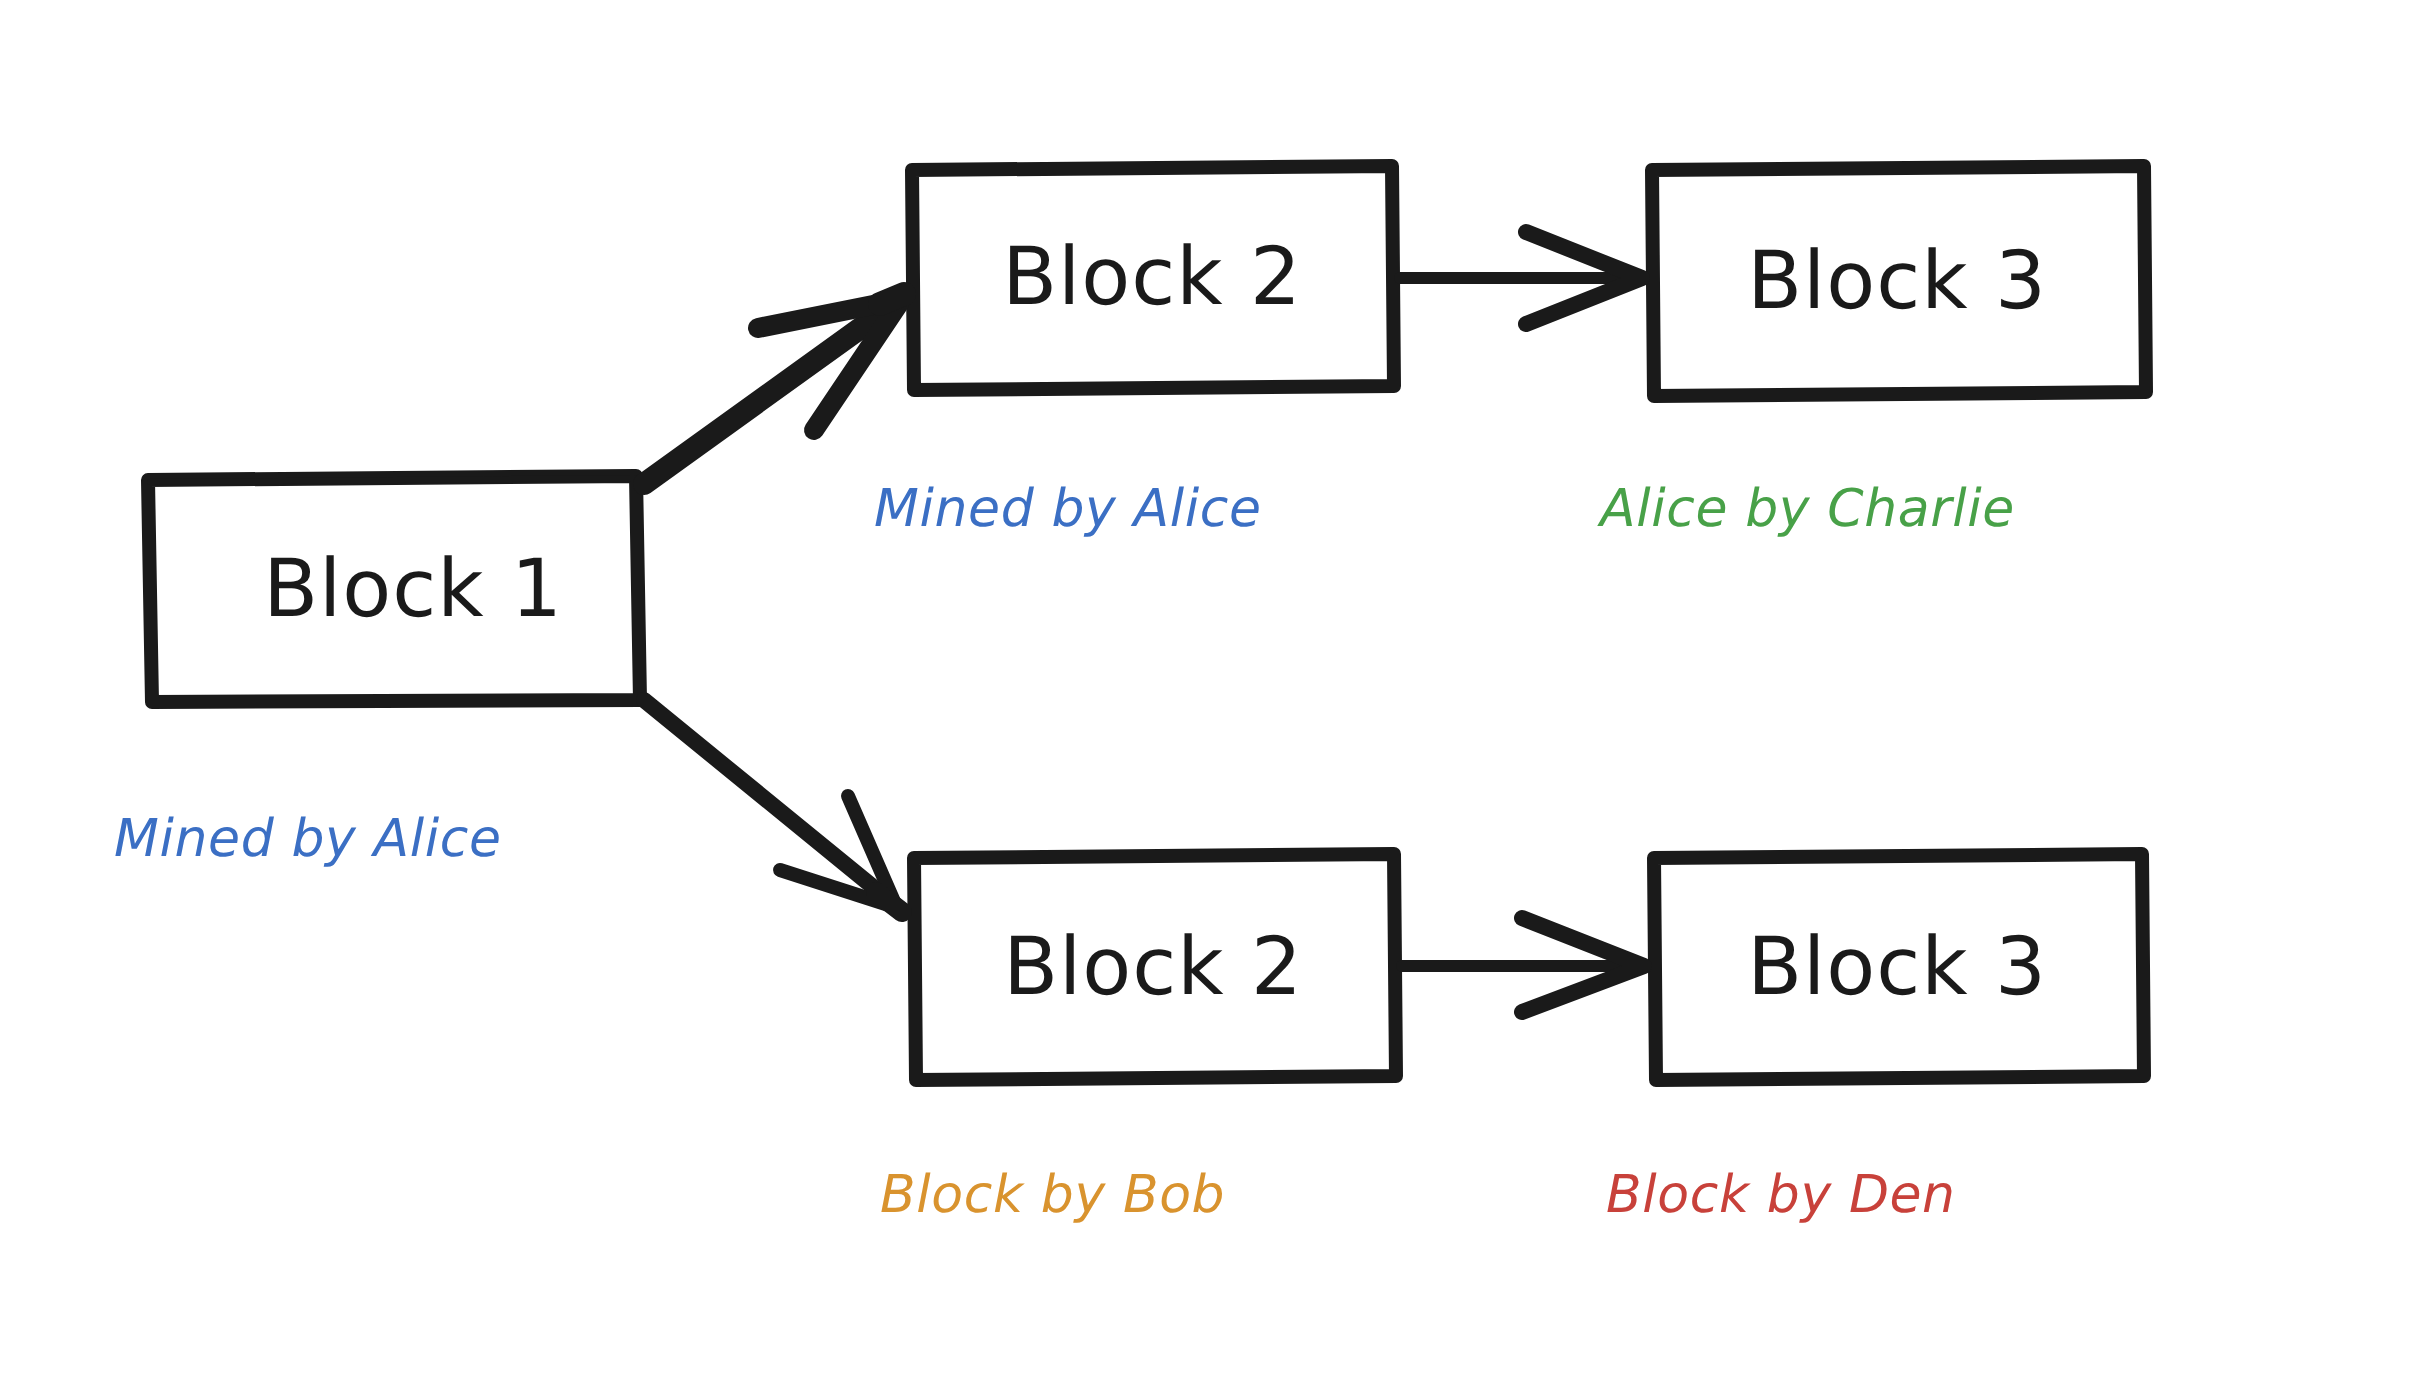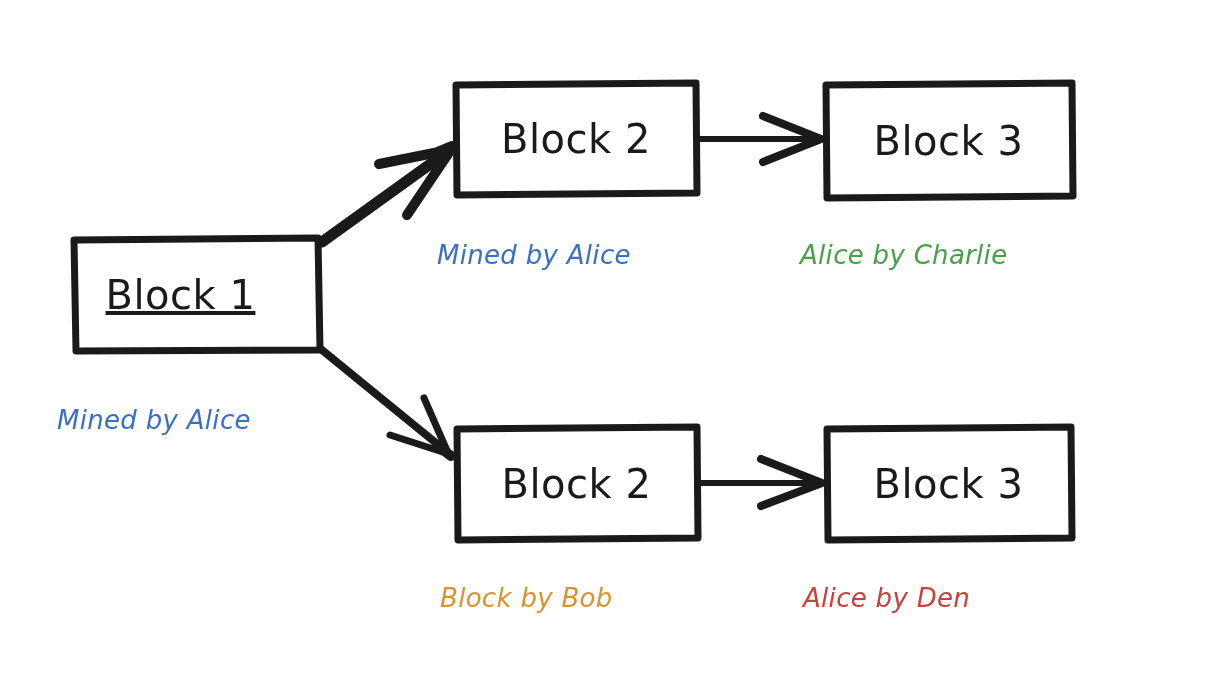--- a/index.html
+++ b/index.html
@@ -44,21 +44,21 @@
   .miner-label {
     position: absolute;
     font-family: "DejaVu Sans", sans-serif;
     font-size: 26px;
     font-weight: 400;
     letter-spacing: 0.3px;
     white-space: nowrap;
     font-style: italic;
   }
   
-  #block-1-text      { left: 57px;  top: 238px; width: 247px; height: 113px; text-decoration: underline; }
+  #block-1-text      { left: 83px;  top: 238px; width: 247px; height: 113px; }
   #block-2-top-text  { left: 455px; top: 83px;  width: 242px; height: 112px; }
   #block-3-top-text  { left: 824px; top: 83px;  width: 249px; height: 115px; }
   #block-2-bot-text  { left: 455px; top: 427px; width: 243px; height: 113px; }
   #block-3-bot-text  { left: 825px; top: 427px; width: 247px; height: 113px; }
   
   #miner-block-1     { left: 57px;  top: 405px; }
   #miner-block-2-top { left: 437px; top: 240px; }
   #miner-block-3-top { left: 800px; top: 240px; }
   #miner-block-2-bot { left: 440px; top: 583px; }
   #miner-block-3-bot { left: 803px; top: 583px; }
@@ -134,15 +134,15 @@
   <div class="block-label" id="block-3-bot-text">Block 3</div>
 
   <div class="miner-label" id="miner-block-1" style="color: rgb(59, 111, 196);">Mined by Alice</div>
 
   <div class="miner-label" id="miner-block-2-top" style="color: rgb(59, 111, 196);">Mined by Alice</div>
 
   <div class="miner-label" id="miner-block-3-top" style="color: rgb(72, 161, 72);">Alice by Charlie</div>
 
   <div class="miner-label" id="miner-block-2-bot" style="color: rgb(217, 147, 46);">Block by Bob</div>
 
-  <div class="miner-label" id="miner-block-3-bot" style="color: rgb(200, 65, 58);">Alice by Den</div>
+  <div class="miner-label" id="miner-block-3-bot" style="color: rgb(200, 65, 58);">Block by Den</div>
 
 </div>
 
 </body></html>

